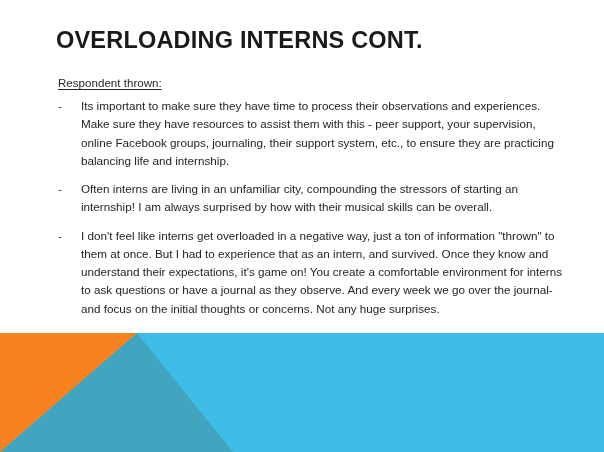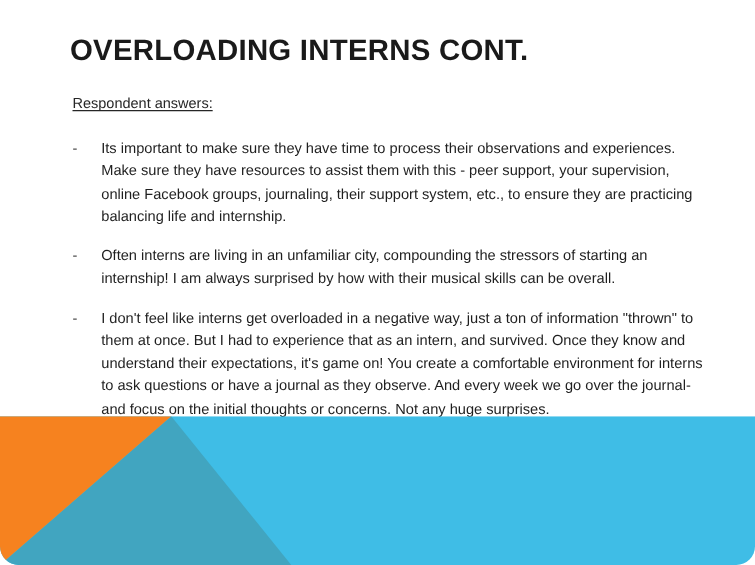--- a/index.html
+++ b/index.html
@@ -9,21 +9,20 @@
   }
   body {
     font-family: "Liberation Sans", sans-serif;
   }
   #slide {
     position: relative;
     width: 604px;
     height: 452px;
     background: #ffffff;
     overflow: hidden;
-    border-radius: 15px;
   }
   #slide-title {
     position: absolute;
     left: 56px;
     top: 28px;
     width: 520px;
     font-size: 23.5px;
     font-weight: bold;
     color: #1a1a1a;
     letter-spacing: 0.2px;
@@ -64,21 +63,20 @@
   .bullet-marker {
     position: absolute;
     left: 2px;
     top: 0;
     font-size: 11.7px;
     line-height: 1.56;
     color: #3f3f3f;
   }
   .bullet-text {
     display: block;
-    margin-top: 13px;
   }
   #decor-band {
     position: absolute;
     left: 0;
     top: 333px;
     width: 604px;
     height: 119px;
   }
   #decor-band svg {
     display: block;
@@ -86,21 +84,21 @@
     height: 119px;
   }
 </style>
 </head>
 <body>
 
 <div id="slide" style="background: rgb(255, 255, 255);">
 
   <div id="slide-title" style="color: rgb(26, 26, 26);">OVERLOADING INTERNS CONT.</div>
 
-  <div id="subheading">Respondent answers:</div>
+  <div id="subheading">Respondent thrown:</div>
 
   <ul id="body-list">
     <li class="bullet-item">
       <span class="bullet-marker">-</span>
       <span class="bullet-text">Its important to make sure they have time to process their observations and experiences. Make sure they have resources to assist them with this - peer support, your supervision, online Facebook groups, journaling, their support system, etc., to ensure they are practicing balancing life and internship.</span>
     </li>
     <li class="bullet-item">
       <span class="bullet-marker">-</span>
       <span class="bullet-text">Often interns are living in an unfamiliar city, compounding the stressors of starting an internship! I am always surprised by how with their musical skills can be overall.</span>
     </li>

